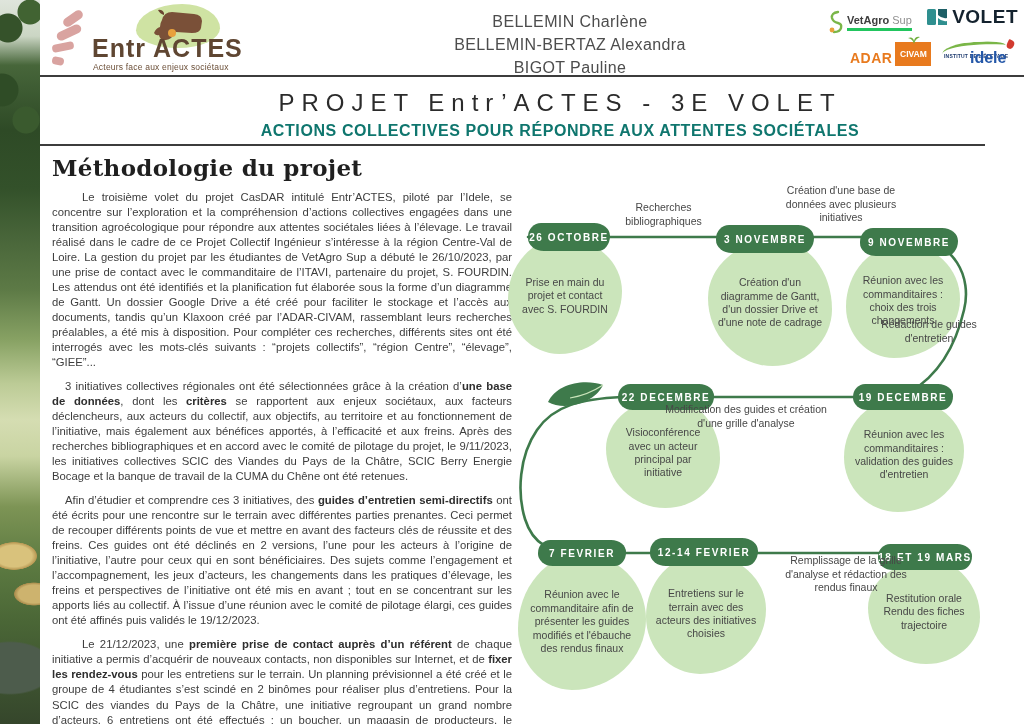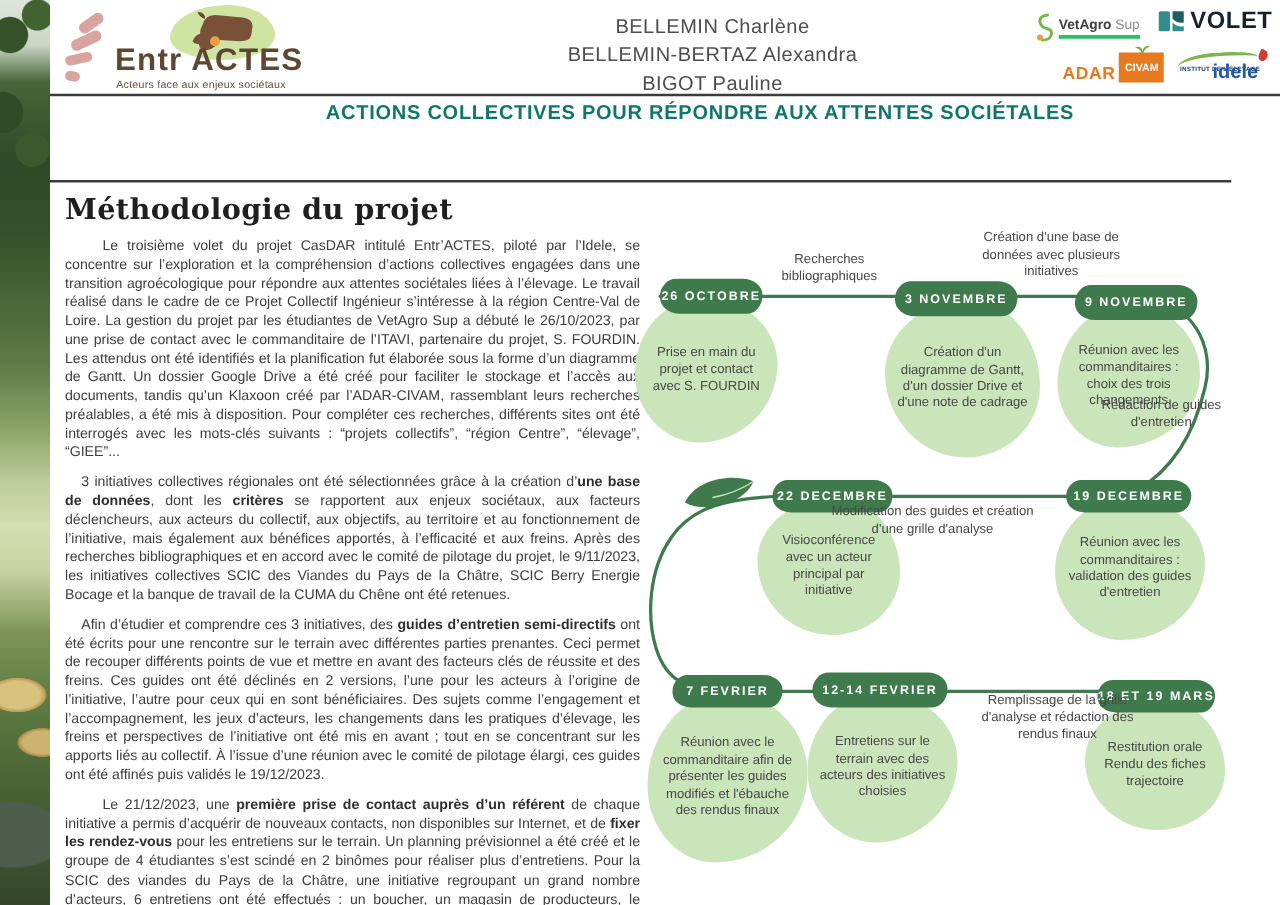--- a/index.html
+++ b/index.html
@@ -187,20 +187,21 @@
         <div class="red-dot"></div>
         <div class="small">INSTITUT DE L'ÉLEVAGE</div>
         <div class="big">idele</div>
       </div>
     </div>
   </div>
 
   <div class="rule-1"></div>
 
   <div class="band-title">
+    <div class="t1">PROJET Entr’ACTES - 3E VOLET</div>
     <div class="t2">ACTIONS COLLECTIVES POUR RÉPONDRE AUX ATTENTES SOCIÉTALES</div>
   </div>
 
   <div class="rule-2"></div>
 
   <div class="main-card">
 
     <div class="text-col">
       <div class="meth-heading">Méthodologie du projet</div>
       <p class="para indent-lg"><span>Le troisième volet du projet CasDAR intitulé Entr’ACTES, piloté par l’Idele, se concentre sur l’exploration et la compréhension d’actions collectives engagées dans une transition agroécologique pour répondre aux attentes sociétales liées à l’élevage. Le travail réalisé dans le cadre de ce Projet Collectif Ingénieur s’intéresse à la région Centre-Val de Loire. La gestion du projet par les étudiantes de VetAgro Sup a débuté le 26/10/2023, par une prise de contact avec le commanditaire de l’ITAVI, partenaire du projet, S. FOURDIN. Les attendus ont été identifiés et la planification fut élaborée sous la forme d’un diagramme de Gantt. Un dossier Google Drive a été créé pour faciliter le stockage et l’accès aux documents, tandis qu’un Klaxoon créé par l’ADAR-CIVAM, rassemblant leurs recherches préalables, a été mis à disposition. Pour compléter ces recherches, différents sites ont été interrogés avec les mots-clés suivants : “projets collectifs”, “région Centre”, “élevage”, “GIEE”...</span></p>

